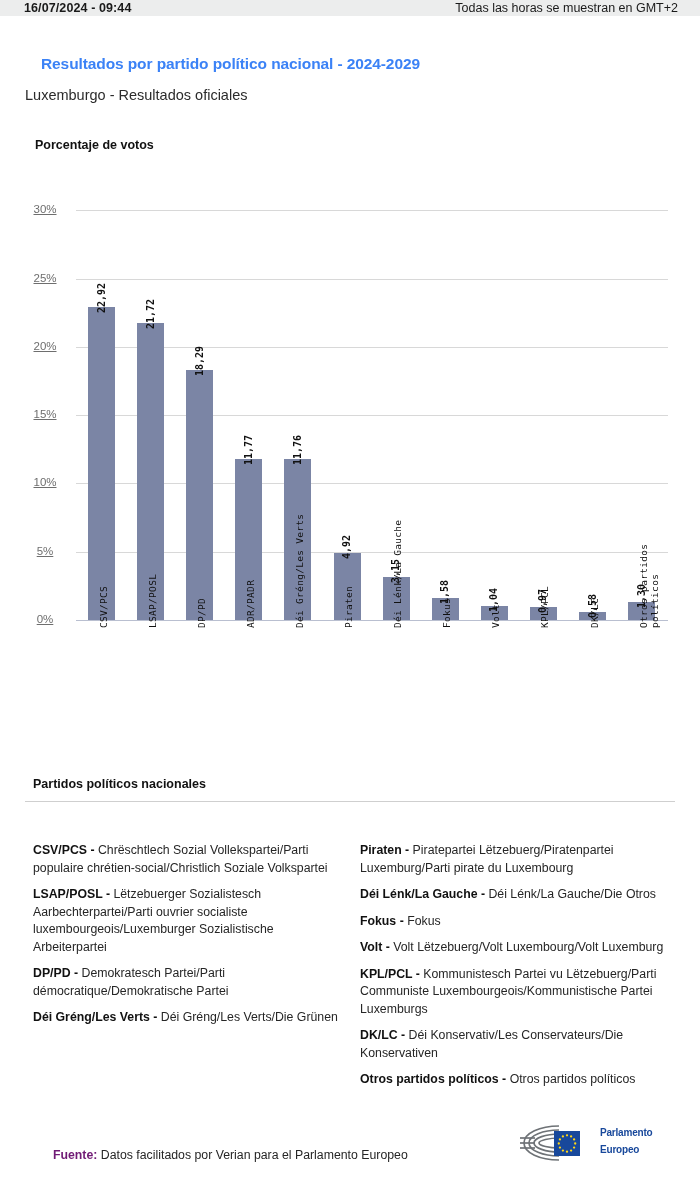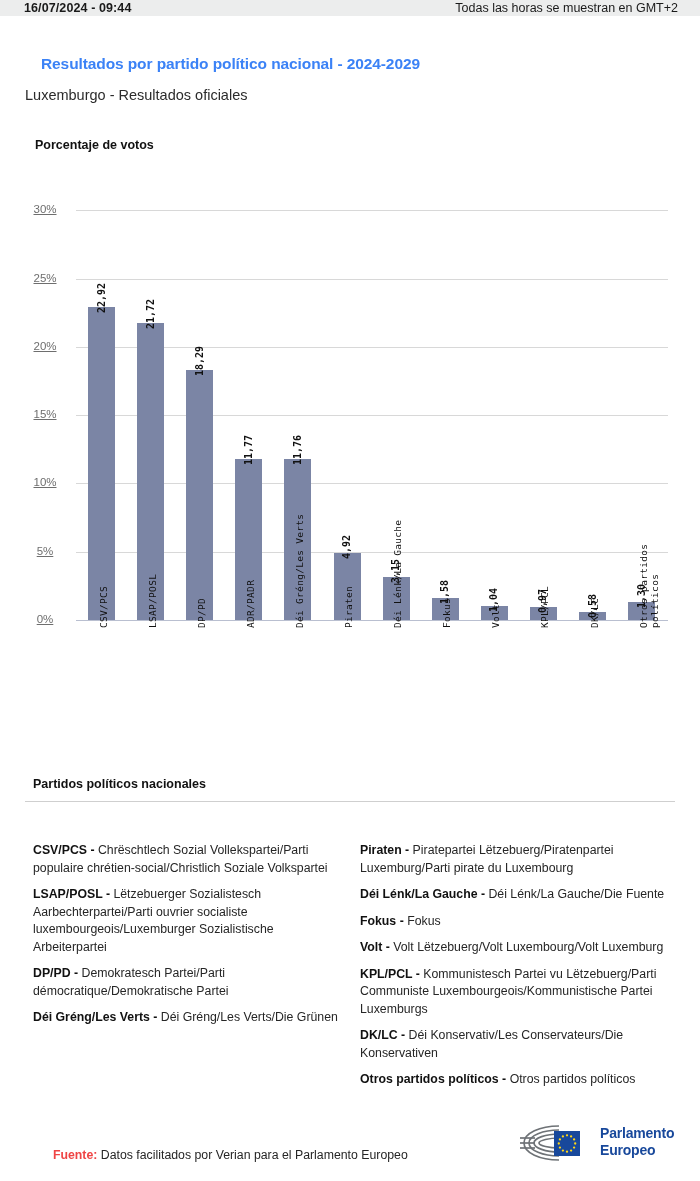--- a/index.html
+++ b/index.html
@@ -68,24 +68,24 @@
     position:absolute; top:842px; width:315px; font-size:12.3px;
     line-height:17.5px; color:#262626;
   }
   .legend-col.left{ left:33px; }
   .legend-col.right{ left:360px; }
   .legend-item{ margin-bottom:9px; }
   .legend-item b{ font-weight:bold; color:#111; }
   .source{
     position:absolute; left:25px; top:1148px; font-size:12.3px; color:#262626;
   }
-  .source b{ font-weight:bold; color:#ef4444;padding-left:28px; }
+  .source b{ font-weight:bold; color:#701a75;padding-left:28px; }
   .logo{ position:absolute; left:518px; top:1122px; width:160px; height:46px; }
   .logo .txt{
-    position:absolute; left:82px; top:3px; font-size:14px; font-weight:bold;
+    position:absolute; left:82px; top:3px; font-size:10px; font-weight:bold;
     line-height:16.5px; color:#18489b; letter-spacing:-.2px;
   }
 </style>
 </head>
 <body>
 
 <div class="topbar">
   <span class="ts">16/07/2024 - 09:44</span>
   <span class="tz">Todas las horas se muestran en GMT+2</span>
 </div>
@@ -151,21 +151,21 @@
 <div class="legend-title">Partidos políticos nacionales</div>
 <div class="legend-rule"></div>
 <div class="legend-col left" id="legend-left">
     <div class="legend-item"><b>CSV/PCS -</b><span> Chrëschtlech Sozial Vollekspartei/Parti populaire chrétien-social/Christlich Soziale Volkspartei</span></div>
     <div class="legend-item"><b>LSAP/POSL -</b><span> Lëtzebuerger Sozialistesch Aarbechterpartei/Parti ouvrier socialiste luxembourgeois/Luxemburger Sozialistische Arbeiterpartei</span></div>
     <div class="legend-item"><b>DP/PD -</b><span> Demokratesch Partei/Parti démocratique/Demokratische Partei</span></div>
     <div class="legend-item"><b>Déi Gréng/Les Verts -</b><span> Déi Gréng/Les Verts/Die Grünen</span></div>
   </div>
 <div class="legend-col right" id="legend-right">
     <div class="legend-item"><b>Piraten -</b><span> Piratepartei Lëtzebuerg/Piratenpartei Luxemburg/Parti pirate du Luxembourg</span></div>
-    <div class="legend-item"><b>Déi Lénk/La Gauche -</b><span> Déi Lénk/La Gauche/Die Fuente</span></div>
+    <div class="legend-item"><b>Déi Lénk/La Gauche -</b><span> Déi Lénk/La Gauche/Die Otros</span></div>
     <div class="legend-item"><b>Fokus -</b><span> Fokus</span></div>
     <div class="legend-item"><b>Volt -</b><span> Volt Lëtzebuerg/Volt Luxembourg/Volt Luxemburg</span></div>
     <div class="legend-item"><b>KPL/PCL -</b><span> Kommunistesch Partei vu Lëtzebuerg/Parti Communiste Luxembourgeois/Kommunistische Partei Luxemburgs</span></div>
     <div class="legend-item"><b>DK/LC -</b><span> Déi Konservativ/Les Conservateurs/Die Konservativen</span></div>
     <div class="legend-item"><b>Otros partidos políticos -</b><span> Otros partidos políticos</span></div>
   </div>
 
 <div class="source">
   <b>Fuente:</b><span> Datos facilitados por Verian para el Parlamento Europeo</span>
 </div>

